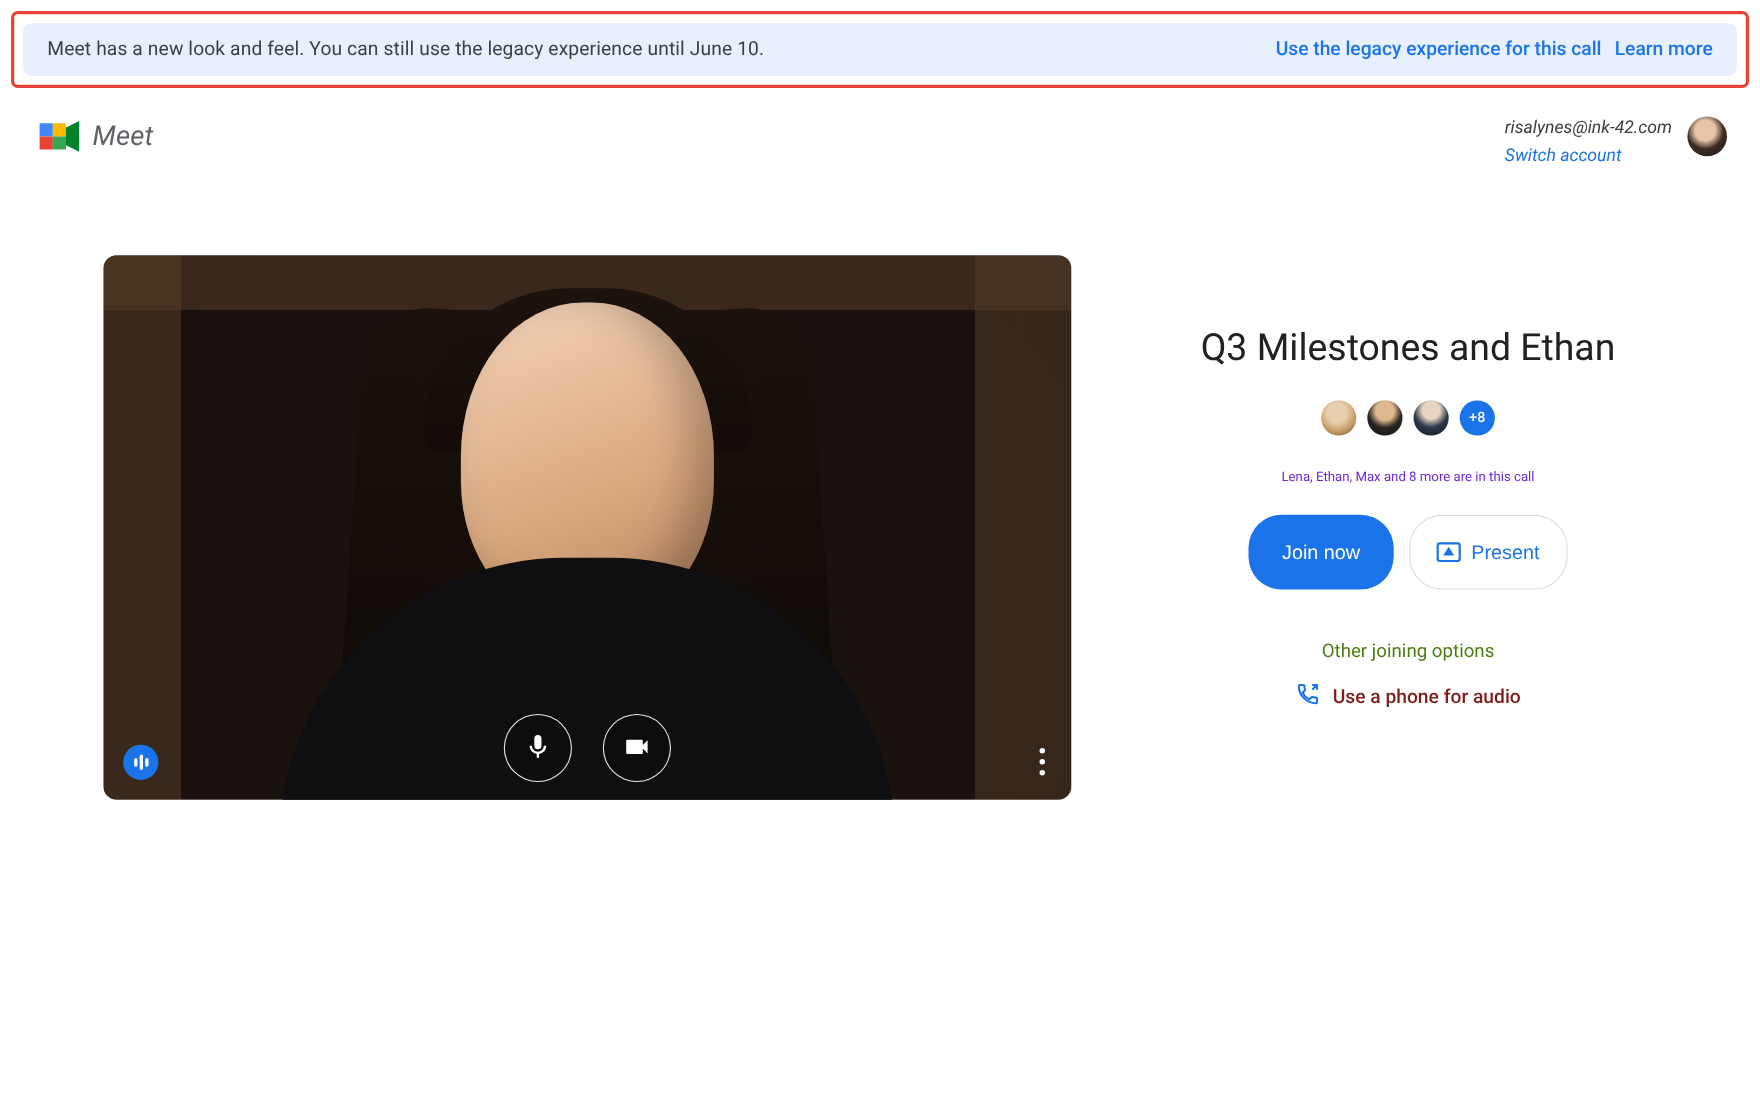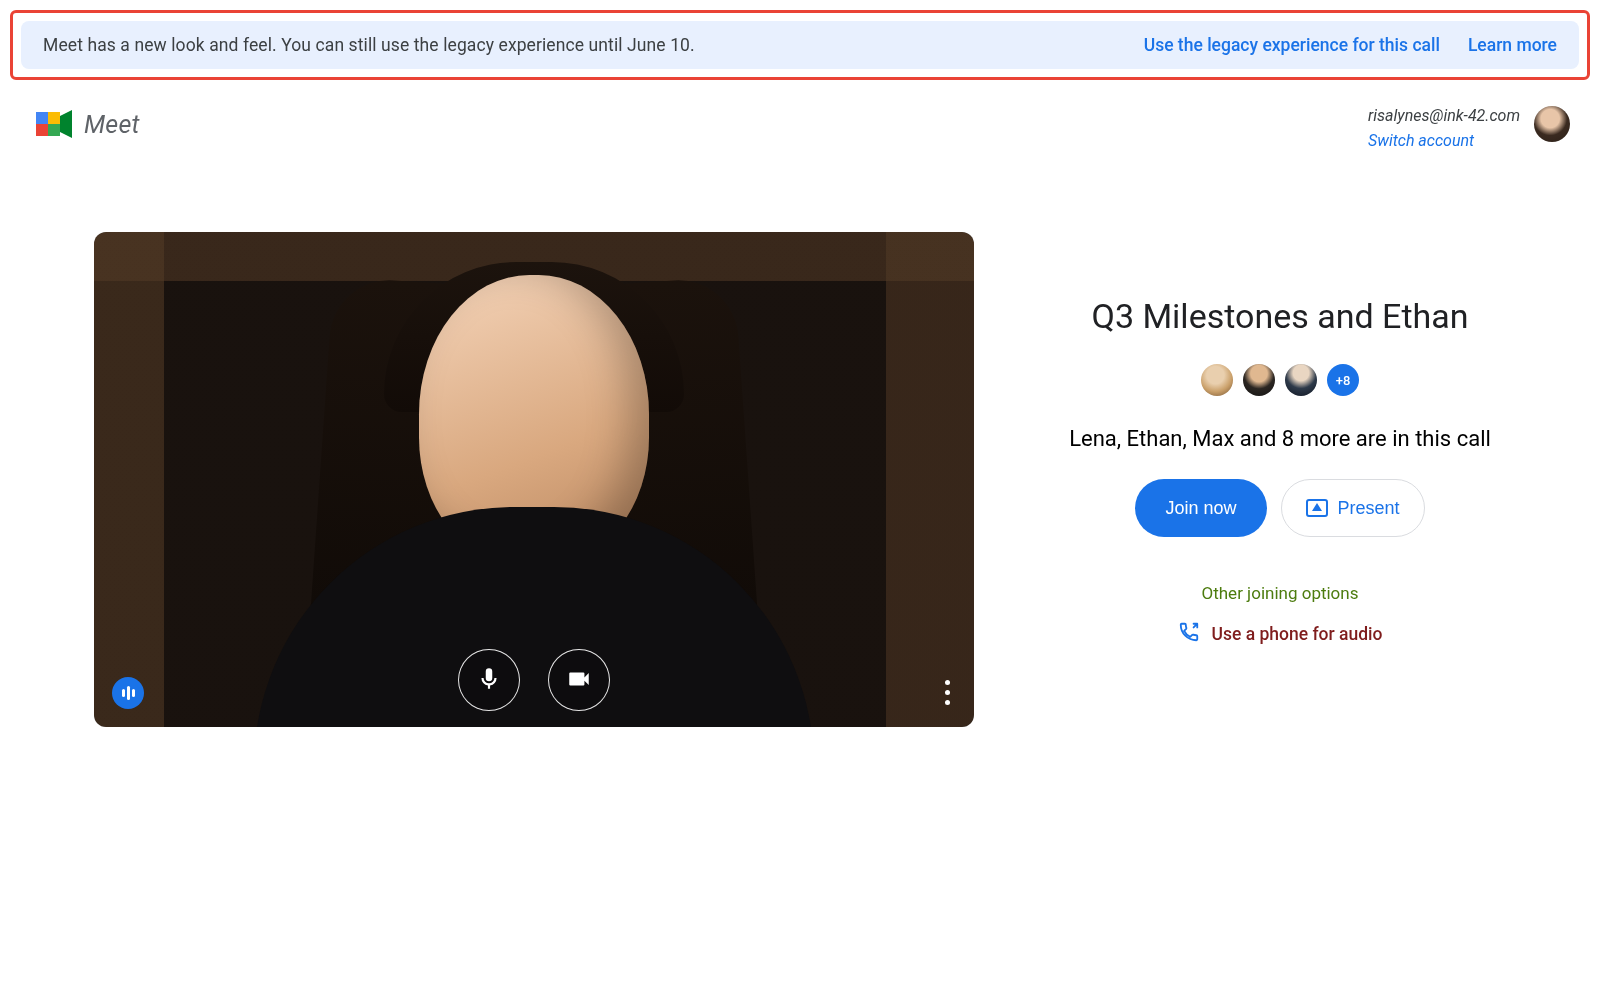--- a/index.html
+++ b/index.html
@@ -17,21 +17,21 @@
   .banner {
     background: #e8f0fe;
     border-radius: 8px;
     padding: 14px 22px;
     display: flex;
     align-items: center;
     justify-content: space-between;
     font-size: 17.5px;
   }
   .banner-msg { color: #3c4043; letter-spacing: 0.1px; }
-  .banner-links { display: flex; gap: 28px; }
+  .banner-links { display: flex; gap: 12px; }
   .banner-links a { color: #1a73e8; text-decoration: none; font-weight: 500; }
 
   
   .header {
     position: absolute;
     top: 98px; left: 30px; right: 30px;
     display: flex;
     align-items: flex-start;
     justify-content: space-between;
     padding: 6px 0;
@@ -143,25 +143,25 @@
   .title { font-size: 34px; font-weight: 400; color:#202124; letter-spacing:0; }
   .avatars { margin-top: 28px; display:flex; justify-content:center; gap:10px; }
   .pavatar { width:32px; height:32px; border-radius:50%; }
   .pa1 { background: radial-gradient(circle at 45% 35%, #e9cfae 0 32%, #caa06a 60%, #6b4a2a 100%);}
   .pa2 { background: radial-gradient(circle at 50% 30%, #e0b890 0 30%, #2b2622 55%, #111 100%);}
   .pa3 { background: radial-gradient(circle at 50% 28%, #e9d6c2 0 28%, #2e3a4a 55%, #0e1420 100%);}
   .more-badge {
     width:32px; height:32px; border-radius:50%; background:#1a73e8; color:#fff;
     font-size:13px; display:flex; align-items:center; justify-content:center; font-weight:500;
   }
-  .in-call { margin-top: 30px; font-size: 22px; color:#000000; }
+  .in-call { margin-top: 30px; font-size: 12px; color:#6d28d9; }
 
   .buttons { margin-top: 28px; display:flex; justify-content:center; gap:14px; }
   .btn {
-    height: 58px; border-radius: 30px; font-size: 18px; font-weight:500;
+    height: 68px; border-radius: 30px; font-size: 18px; font-weight:500;
     display:inline-flex; align-items:center; justify-content:center; gap:10px;
     padding: 0 30px; cursor:pointer; border:none;
   }
   .btn-primary { background:#1a73e8; color:#fff; }
   .btn-secondary { background:#fff; color:#1a73e8; border:1px solid #dadce0; padding:0 24px;}
   .present-icon {
     width:22px; height:18px; border:2px solid #1a73e8; border-radius:3px; position:relative;
   }
   .present-icon::after{
     content:""; position:absolute; left:50%; top:45%; transform:translate(-50%,-50%);

